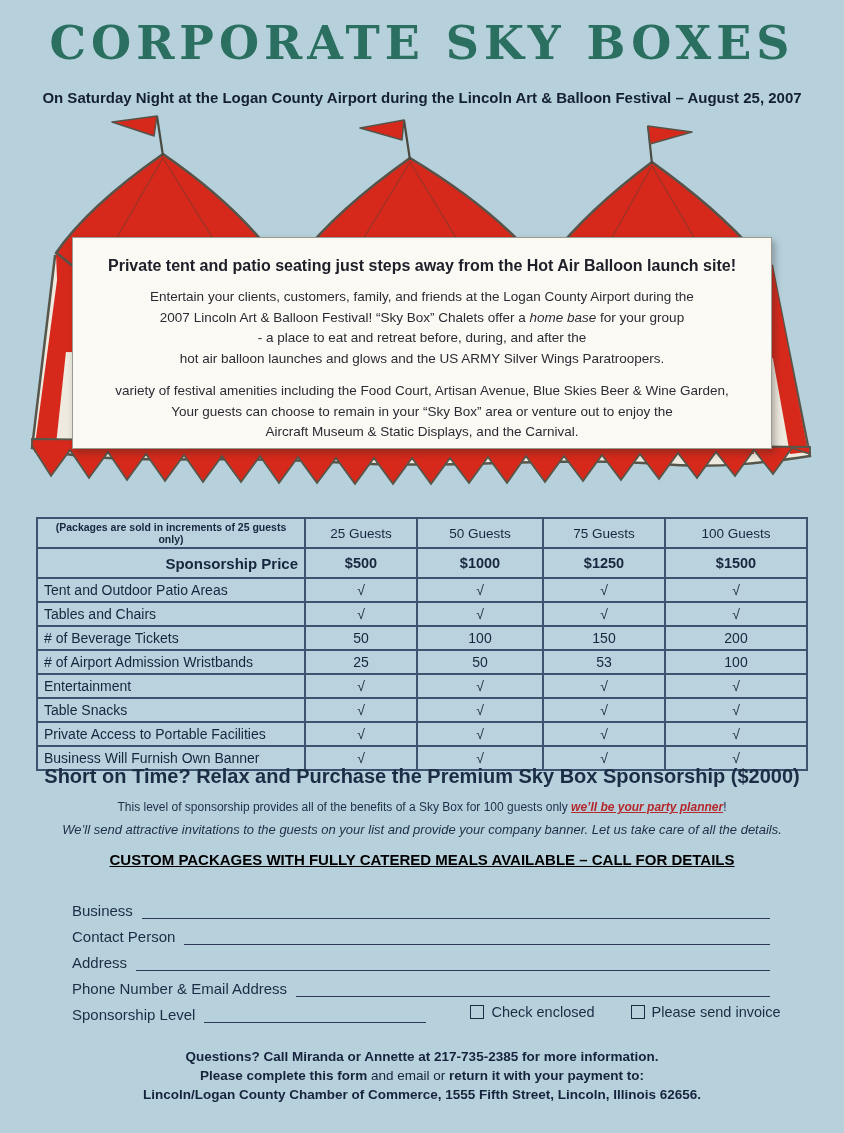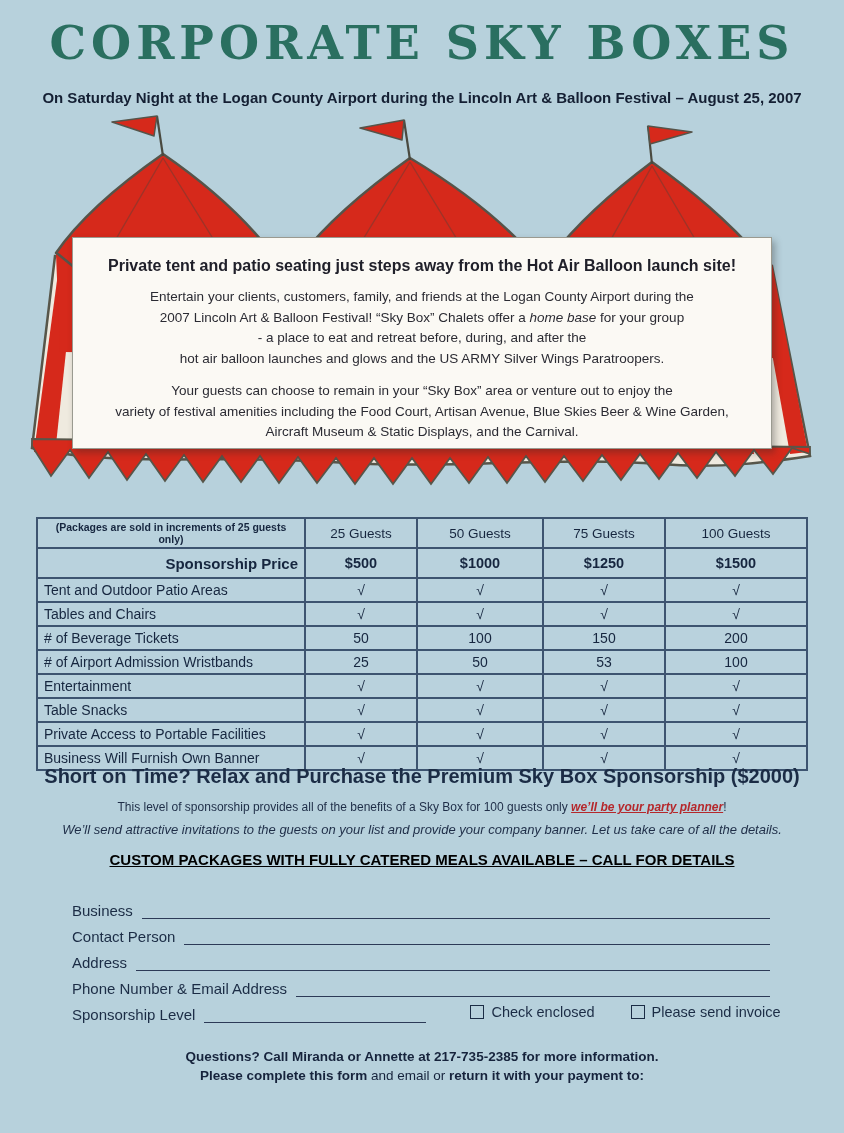--- a/index.html
+++ b/index.html
@@ -130,22 +130,22 @@
 
   <div class="infobox">
     <div class="headline">Private tent and patio seating just steps away from the Hot Air Balloon launch site!</div>
     <div class="para">
       <div>Entertain your clients, customers, family, and friends at the Logan County Airport during the</div>
       <div><span>2007 Lincoln Art &amp; Balloon Festival!  “Sky Box” Chalets offer a </span><span class="it">home base</span><span> for your group</span></div>
       <div>- a place to eat and retreat before, during, and after the</div>
       <div>hot air balloon launches and glows and the US ARMY Silver Wings Paratroopers.</div>
     </div>
     <div class="para">
+      <div>variety of festival amenities including the Food Court, Artisan Avenue, Blue Skies Beer &amp; Wine Garden,</div>
       <div>Your guests can choose to remain in your “Sky Box” area or venture out to enjoy the</div>
-      <div>variety of festival amenities including the Food Court, Artisan Avenue, Blue Skies Beer &amp; Wine Garden,</div>
       <div>Aircraft Museum &amp; Static Displays, and the Carnival.</div>
     </div>
   </div>
 
   <table class="pkg">
     <colgroup>
         <col style="width:268px">
         <col style="width:112px">
         <col style="width:126px">
         <col style="width:122px">
@@ -260,15 +260,16 @@
           <span class="cbox"></span>
           <span>Please send invoice</span>
         </span>
       </span>
     </div>
   </div>
 
   <div class="footer">
     <div>Questions? Call Miranda or Annette at 217-735-2385 for more information.</div>
     <div><span>Please complete this form </span><span class="reg">and email or</span><span> return it with your payment to:</span></div>
+    <div>Lincoln/Logan County Chamber of Commerce, 1555 Fifth Street, Lincoln, Illinois 62656.</div>
   </div>
 
 </div>
 
 </body></html>

